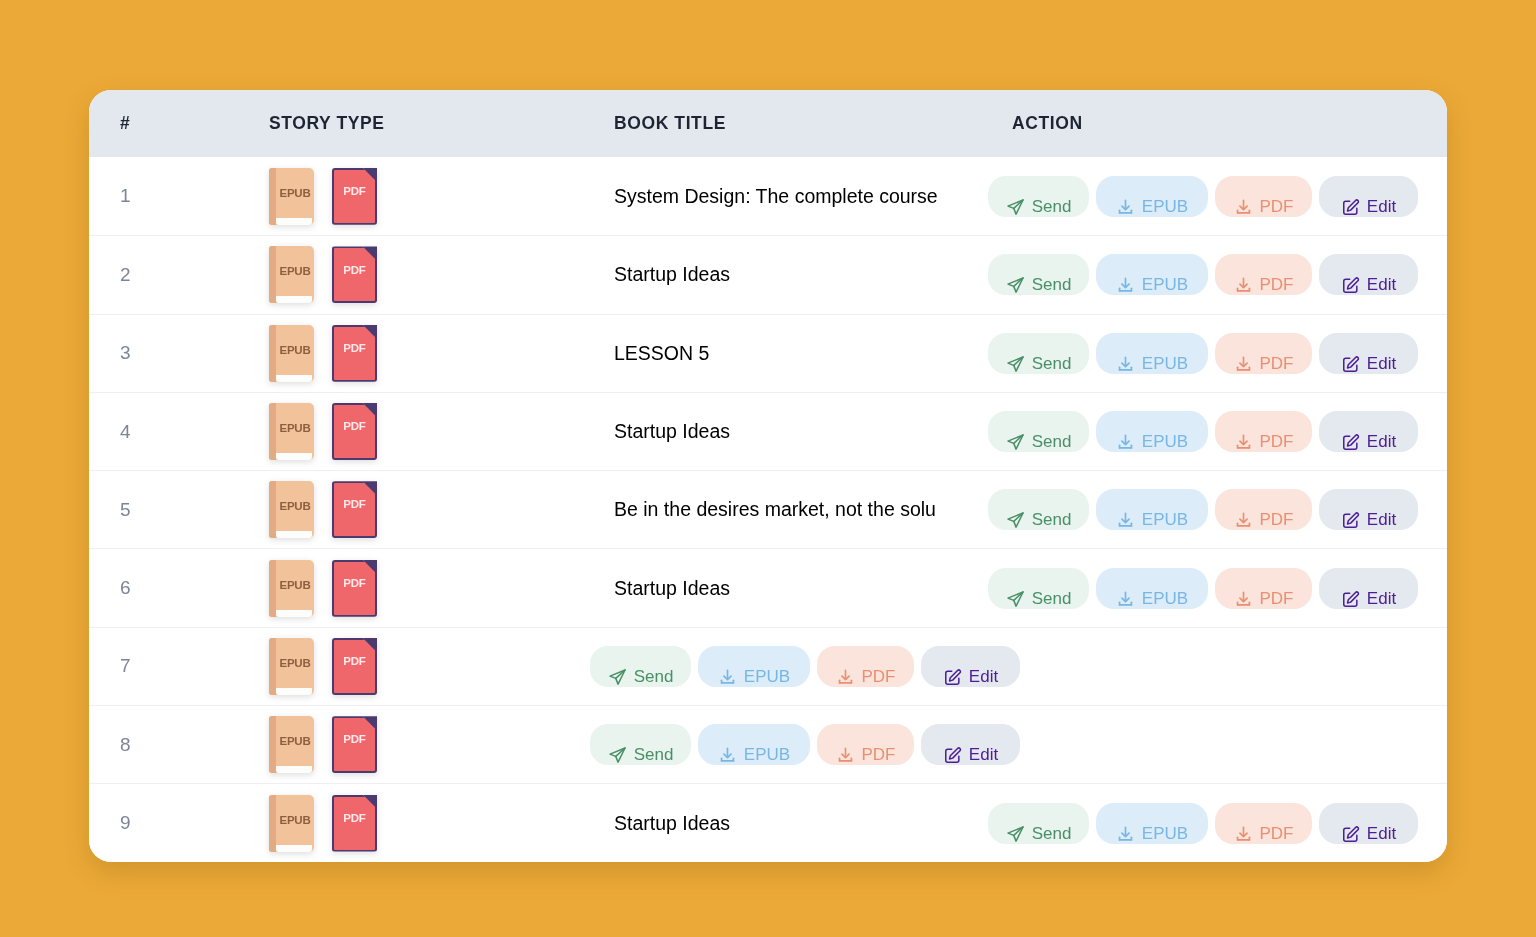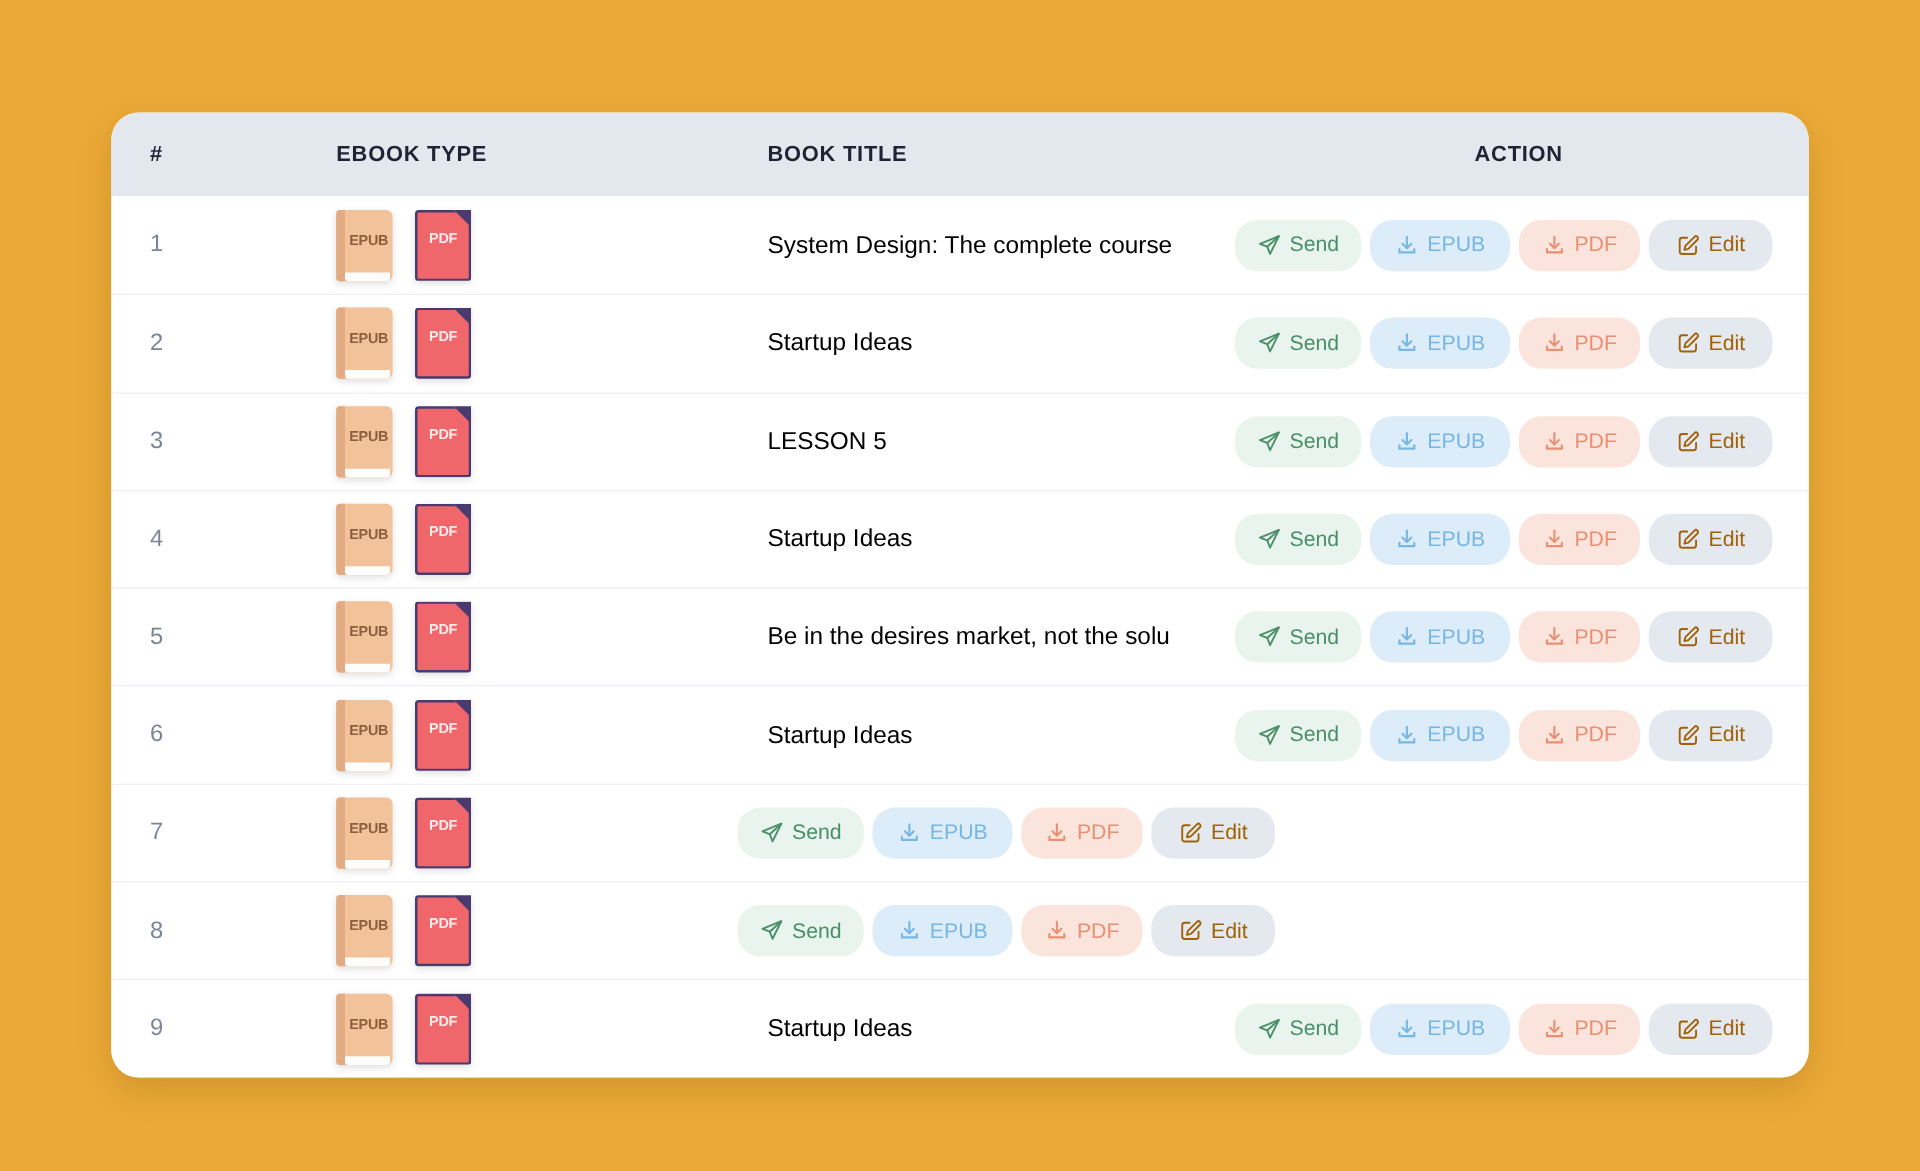--- a/index.html
+++ b/index.html
@@ -50,21 +50,21 @@
     background: #e3e8ef;
     color: #1e2433;
     font-weight: 700;
     font-size: 17.5px;
     letter-spacing: 0.6px;
   }
 
   .col-num        { width: 180px; padding-left: 31px; }
   .col-type       { width: 345px; }
   .col-title      { flex: 1 1 auto; padding-left: 0px; }
-  .col-action     { width: 435px; text-align: center; padding-right: 29px; }
+  .col-action     { width: 435px; text-align: left; padding-right: 29px; }
 
   .table-header .col-type  { padding-left: 0; }
 
   
   .table-body {
     display: flex;
     flex-direction: column;
   }
 
   .table-row {
@@ -183,50 +183,50 @@
     font-size: 11.5px;
     font-weight: 700;
     letter-spacing: -0.2px;
     color: #ffe9ea;
     font-family: "Liberation Sans", sans-serif;
   }
 
   
   .act-btn {
     display: inline-flex;
-    align-items: center;
+    align-items: flex-end;
     justify-content: center;
     gap: 7px;
     height: 41px;
     padding: 0 14px;
     border: none;
     border-radius: 18px;
     font-family: "Liberation Sans", sans-serif;
     font-size: 17px;
     font-weight: 400;
     cursor: pointer;
     white-space: nowrap;
   }
   .act-btn svg { display: block; flex: 0 0 auto; }
 
   .act-send { background: #e9f4ee; color: #4a8f68; min-width: 101px; }
   .act-epub { background: #dcecf8; color: #78b6e4; min-width: 112px; }
   .act-pdf  { background: #fbe4dc; color: #e98f72; min-width: 97px; }
-  .act-edit { background: #e4e8ef; color: #a16207; min-width: 99px; }
+  .act-edit { background: #e4e8ef; color: #4c1d95; min-width: 99px; }
 </style>
 </head>
 <body>
 
 <div class="page-canvas">
 
   <div class="table-card">
 
     <div class="table-header">
       <div class="col-num">#</div>
-      <div class="col-type">EBOOK TYPE</div>
+      <div class="col-type">STORY TYPE</div>
       <div class="col-title">BOOK TITLE</div>
       <div class="col-action">ACTION</div>
     </div>
 
     <div class="table-body" id="table-body">
   <div class="table-row">
 
     <div class="row-num">1</div>
 
     <div class="row-type">

